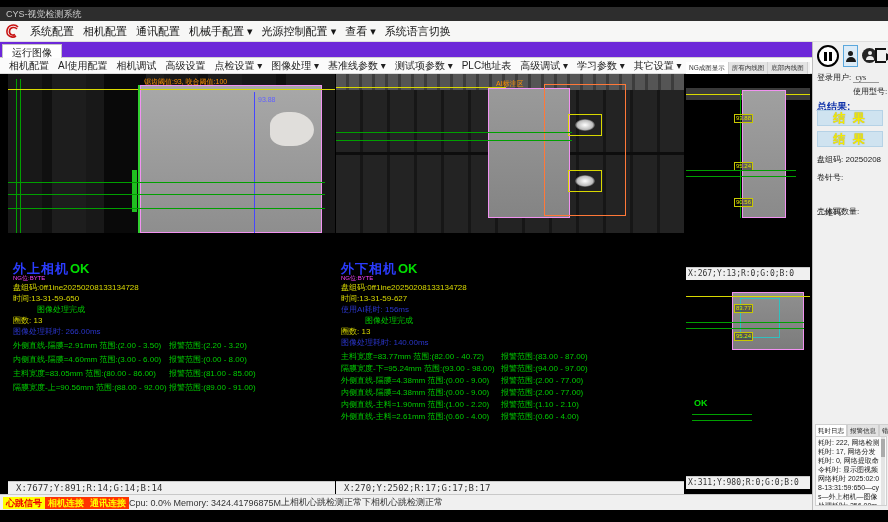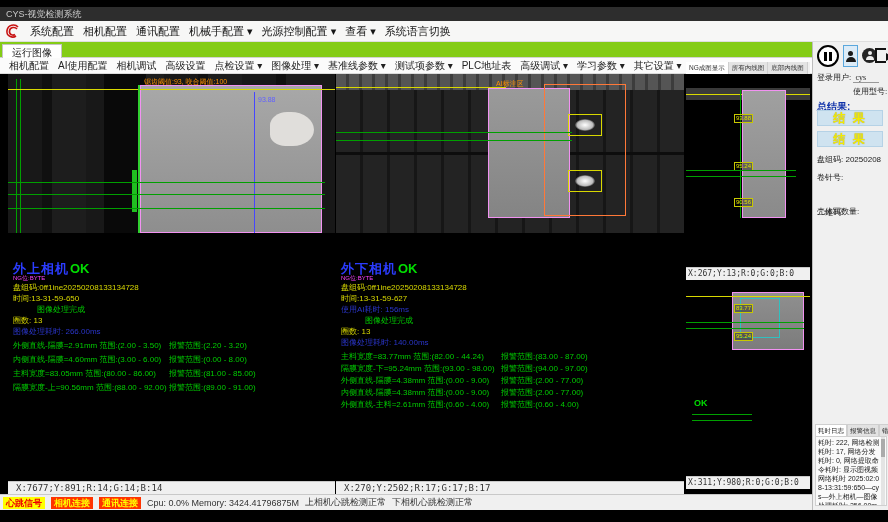--- a/index.html
+++ b/index.html
@@ -11,21 +11,21 @@
   .titlebar { position:absolute; left:0; top:7px; width:100%; height:14px;
               background:#2d2d2d; color:#c9c9c9; font-size:9px; line-height:14px;
               padding-left:6px; }
   .menubar { position:absolute; left:0; top:21px; width:100%; height:21px;
              background:#f7f7f6; border-bottom:1px solid #dedede;
              display:flex; align-items:center; gap:9px; padding-left:4px;
              font-size:11px; color:#151515; }
   .logo { width:17px; height:17px; display:inline-block; }
   .menu-item { cursor:default; white-space:nowrap; }
   .tabstrip { position:absolute; left:0; top:42px; width:812px; height:16px;
-              background:#84cc16; border-bottom:1px solid #d2d2d2; }
+              background:#6d28d9; border-bottom:1px solid #d2d2d2; }
   .tab-run { display:inline-block; margin-left:2px; height:16px; line-height:15px;
              padding:0 9px; background:#fff; border:1px solid #c4c4c4; border-bottom:none;
              font-size:10px; color:#222; }
   .toolbar { position:absolute; left:0; top:58px; width:812px; height:16px;
              background:#fbfbfb; border-bottom:1px solid #dcdcdc;
              display:flex; align-items:center; gap:9px; padding-left:9px;
              font-size:10px; color:#222; white-space:nowrap; overflow:hidden; }
 
   
   .view { position:absolute; top:74px; height:420px; background:#000; }
@@ -119,21 +119,21 @@
   .ltab.active { background:#fff; }
   .logarea { position:absolute; left:2px; top:394px; width:72px; height:70px; background:#fafafa;
              border:1px solid #d0d0d0; font-size:7px; line-height:9px; color:#222;
              padding:1px 6px 1px 2px; overflow:hidden; word-break:break-all; }
   .log-scroll { position:absolute; right:3px; top:395px; width:4px; height:68px; background:#e4e4e4; }
   .log-thumb { width:4px; height:18px; background:#ababab; margin-top:2px; }
 
   
   .bottombar { position:absolute; left:0; top:494px; width:812px; height:16px;
                background:#f0f0f0; border-top:1px solid #c9c9c9;
-               display:flex; align-items:center; gap:6px; padding-left:3px;
+               display:flex; align-items:center; padding-left:3px;
                font-size:9px; color:#333; white-space:nowrap; }
   .badge { font-weight:bold; padding:0 3px; line-height:12px; }
   .badge-hb { background:#ffff00; color:#ee0000; }
   .badge-cam { background:#ff3300; color:#ffff00; }
 </style>
 </head>
 <body>
 
 <div class="screen">
 
@@ -253,34 +253,38 @@
       <div class="rline c-yellow">盘组码:0ff1ine20250208133134728</div>
       <div class="rline c-yellow">时间:13-31-59-627</div>
       <div class="rline c-blue">使用AI耗时: 156ms</div>
       <div class="rline c-green">图像处理完成</div>
       <div class="rline c-yellow">圈数: 13</div>
       <div class="rline c-blue">图像处理耗时: 140.00ms</div>
     </div>
 
     <div class="meas">
       <div class="mrow">
-        <span class="mleft">主料宽度=83.77mm 范围:(82.00 - 44.24)</span>
+        <span class="mleft">主料宽度=83.77mm 范围:(82.00 - 40.72)</span>
         <span class="mright">报警范围:(83.00 - 87.00)</span>
       </div>
       <div class="mrow">
         <span class="mleft">隔膜宽度-下=95.24mm 范围:(93.00 - 98.00)</span>
         <span class="mright">报警范围:(94.00 - 97.00)</span>
       </div>
       <div class="mrow">
         <span class="mleft">外侧直线-隔膜=4.38mm 范围:(0.00 - 9.00)</span>
         <span class="mright">报警范围:(2.00 - 77.00)</span>
       </div>
       <div class="mrow">
         <span class="mleft">内侧直线-隔膜=4.38mm 范围:(0.00 - 9.00)</span>
         <span class="mright">报警范围:(2.00 - 77.00)</span>
+      </div>
+      <div class="mrow">
+        <span class="mleft">内侧直线-主料=1.90mm 范围:(1.00 - 2.20)</span>
+        <span class="mright">报警范围:(1.10 - 2.10)</span>
       </div>
       <div class="mrow">
         <span class="mleft">外侧直线-主料=2.61mm 范围:(0.60 - 4.00)</span>
         <span class="mright">报警范围:(0.60 - 4.00)</span>
       </div>
     </div>
 
     <div class="statusline">X:270;Y:2502;R:17;G:17;B:17</div>
   </div>
 

